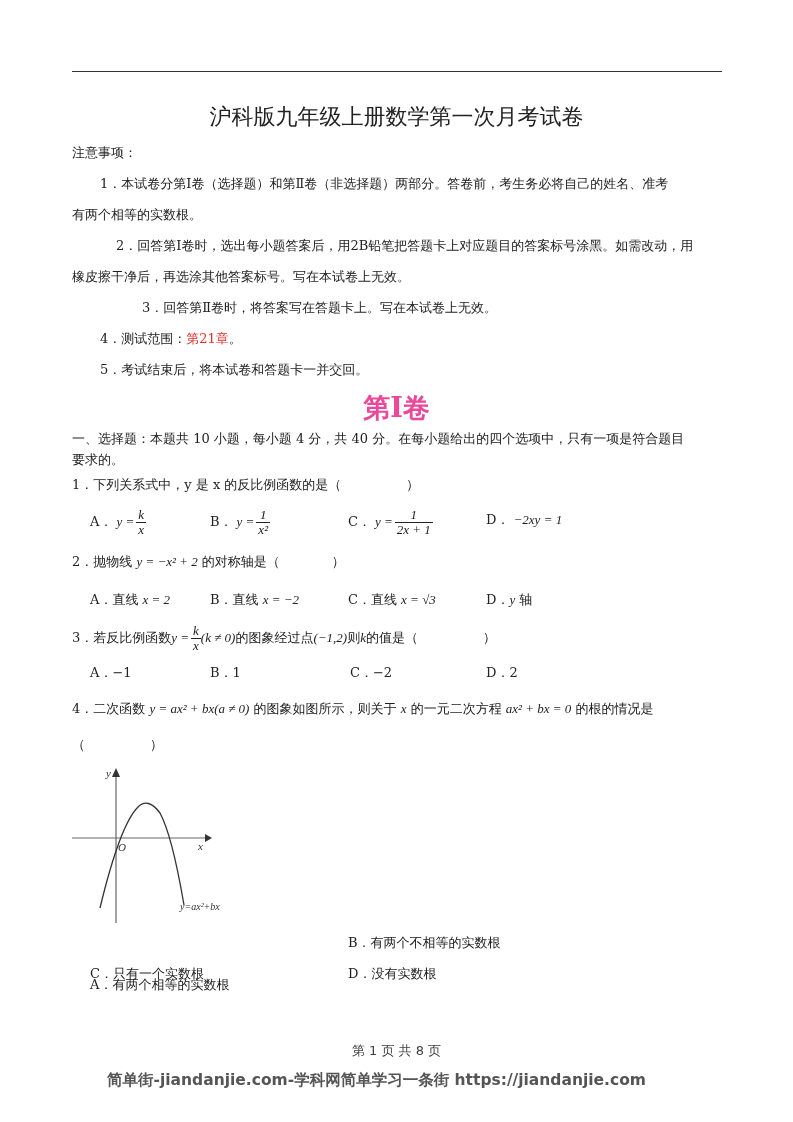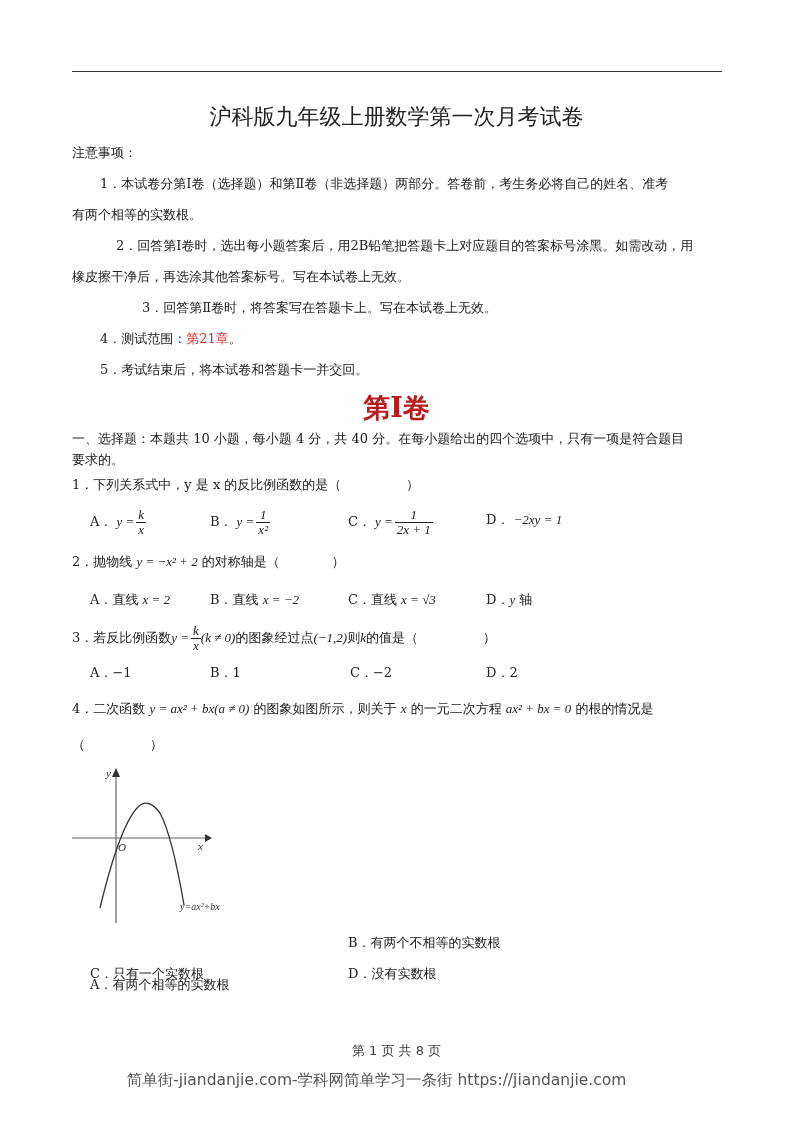--- a/index.html
+++ b/index.html
@@ -3,27 +3,27 @@
 <meta charset="utf-8">
 <style>
   html, body { margin:0; padding:0; background:#fff; }
   body { width:793px; height:1122px; position:relative; overflow:hidden;
          font-family:"DejaVu Serif","Liberation Serif",serif; color:#222; }
   .abs { position:absolute; }
   .rule { left:72px; top:71px; width:650px; height:0; border-top:1.5px solid #333; }
   .title { left:0; width:793px; top:102px; text-align:center; font-size:22px; color:#222; }
   .txt { font-size:13px; line-height:18px; white-space:nowrap; color:#222; }
   .red { color:#e0302a; }
-  .sec-title { left:0; width:793px; top:390px; text-align:center; font-size:27px; font-weight:bold; color:#b91c1c; }
+  .sec-title { left:0; width:793px; top:390px; text-align:center; font-size:27px; font-weight:bold; color:#ec4899; }
   .math { font-family:"Liberation Serif","DejaVu Serif",serif; font-style:italic; }
   .frac { display:inline-block; vertical-align:middle; text-align:center; font-family:"Liberation Serif",serif; font-style:italic; line-height:14px; }
   .frac .num { display:block; border-bottom:1px solid #222; padding:0 2px; }
   .frac .den { display:block; padding:0 2px; }
   .footer-page { left:0; width:793px; top:1042px; text-align:center; font-size:13px; color:#404040; font-family:"DejaVu Sans",sans-serif; }
-  .footer-wm { left:0; width:753px; top:1070px; text-align:center; font-size:15.5px; color:#555; font-family:"DejaVu Sans",sans-serif; }
+  .footer-wm { left:0; width:753px; top:1070px; text-align:center; font-size:15.5px; color:#555; font-family:"DejaVu Sans",sans-serif;font-weight:bold; }
 </style>
 </head>
 <body>
 
 <div class="abs rule"></div>
 <div class="abs title">沪科版九年级上册数学第一次月考试卷</div>
 
 <div class="abs txt" style="left:72px; top:144px;">注意事项：</div>
 
 <div class="abs txt" style="left:100px; top:175px;">1．本试卷分第Ⅰ卷（选择题）和第Ⅱ卷（非选择题）两部分。答卷前，考生务必将自己的姓名、准考</div>

